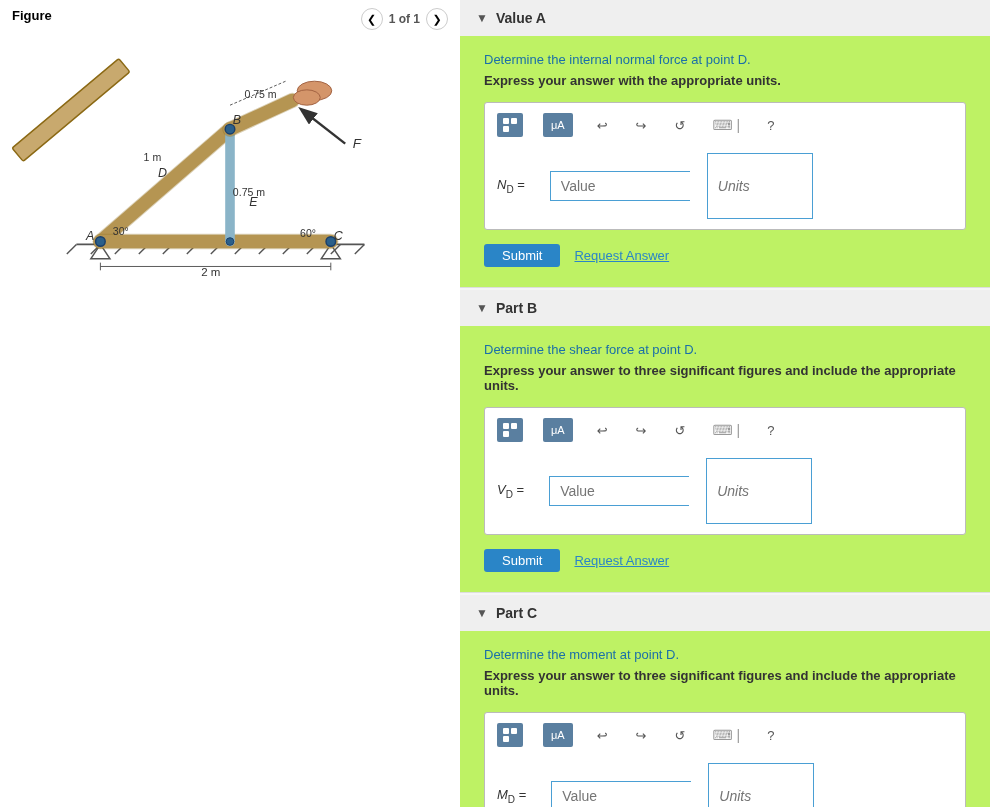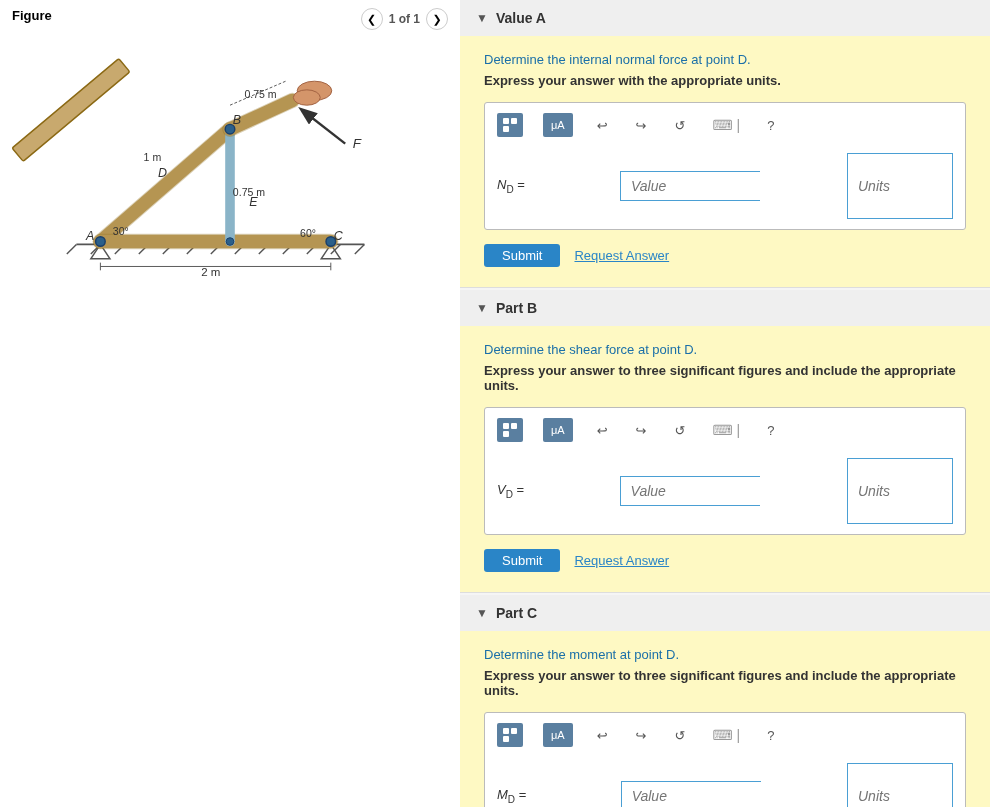--- a/index.html
+++ b/index.html
@@ -103,21 +103,21 @@
       cursor: pointer;
     }
 
     .part-header .arrow {
       font-size: 12px;
       color: #555;
     }
 
     .part-body {
       padding: 16px 24px 20px 24px;
-      background: #fef9c3;
+      background: #bef264;
     }
 
     .part-question {
       color: #1a6fa8;
       font-size: 13px;
       margin-bottom: 6px;
     }
 
     .part-instruction {
       font-size: 13px;
@@ -181,42 +181,40 @@
       font-size: 13px;
       padding: 2px 4px;
       height: 24px;
       display: flex;
       align-items: center;
     }
 
     .answer-row {
       display: flex;
       align-items: center;
-      gap: 0;
-      justify-content: space-between;
+      gap: 17px;
     }
 
     .answer-label {
       font-size: 13px;
       color: #333;
       margin-right: 8px;
       white-space: nowrap;
     }
 
     .answer-label sub {
       font-size: 10px;
     }
 
     .value-input {
       border: 1.5px solid #4a9fd4;
       border-right: none;
       padding: 6px 10px;
       font-size: 14px;
       color: #aaa;
-      font-style: italic;
       width: 140px;
       outline: none;
     }
 
     .units-input {
       border: 1.5px solid #4a9fd4;
       padding: 24px 10px;
       font-size: 14px;
       color: #aaa;
       font-style: italic;

